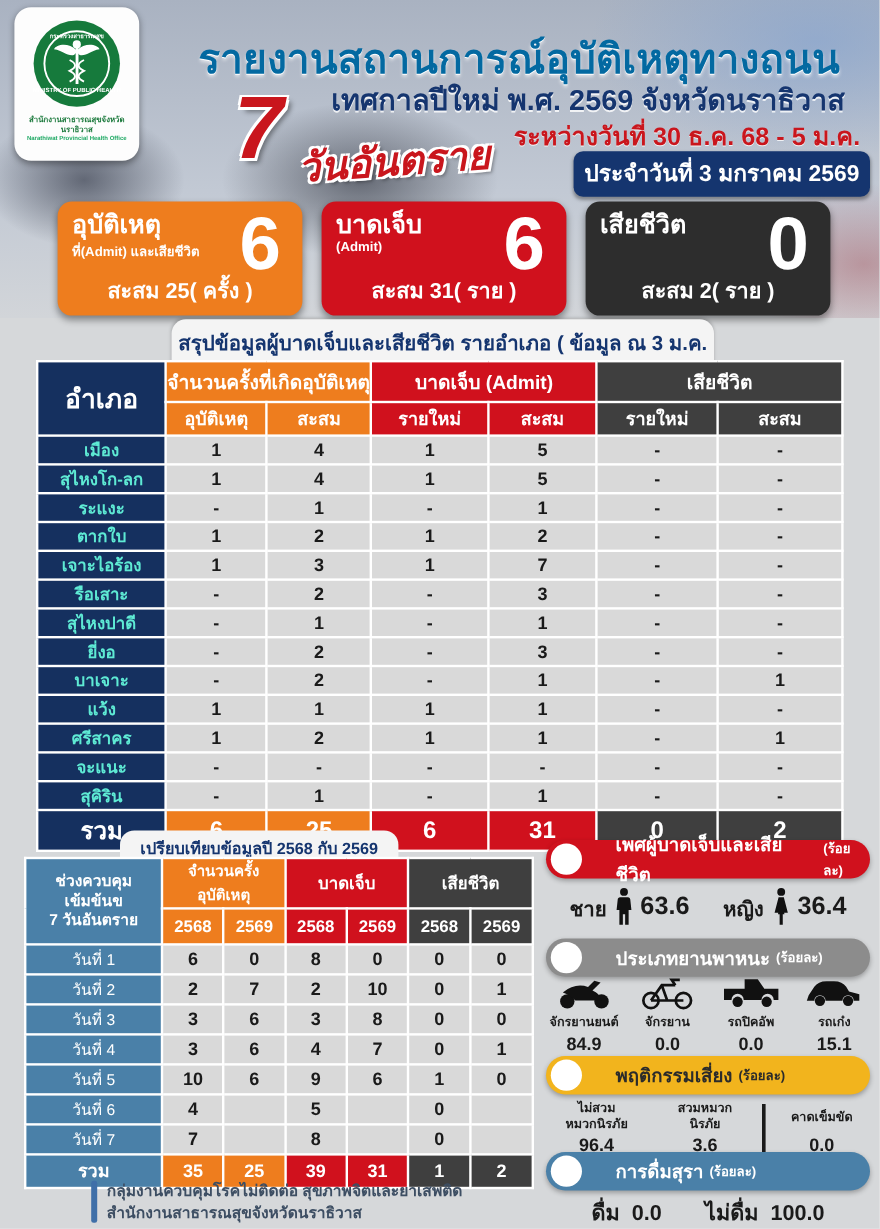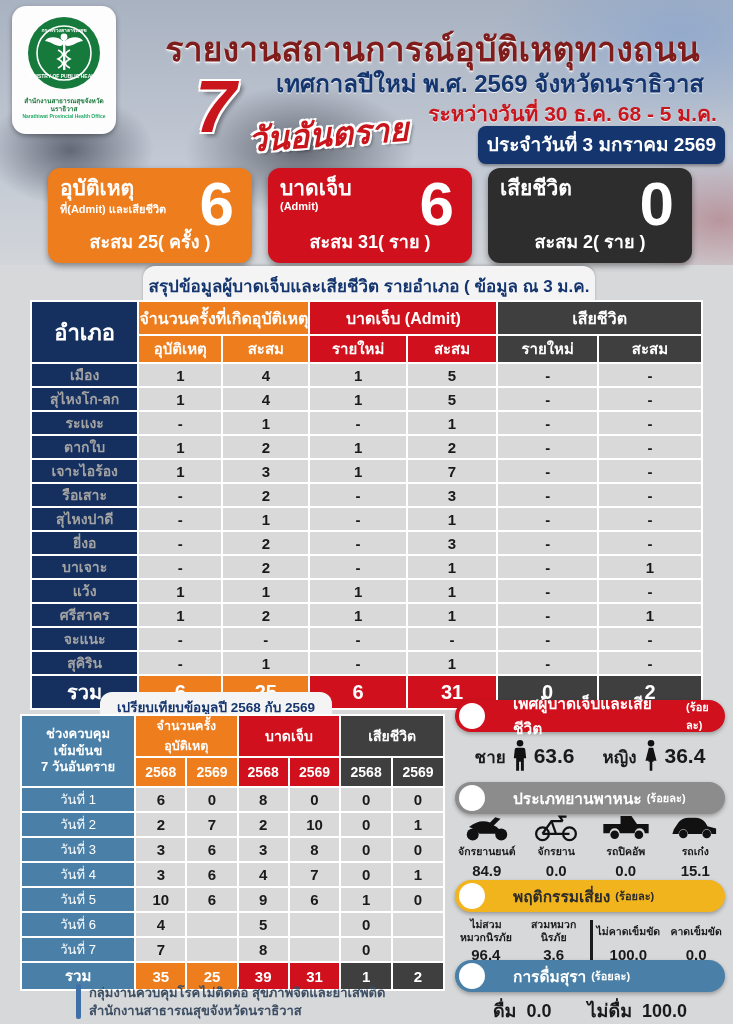--- a/index.html
+++ b/index.html
@@ -22,21 +22,21 @@
     border-radius:14px; box-shadow:0 2px 5px rgba(0,0,0,.35); display:flex; flex-direction:column;
     align-items:center; padding-top:10px; }
   .seal { position:relative; width:74px; height:74px; }
   .seal-arc { position:absolute; width:100%; text-align:center; color:#fff; font-size:5px; font-weight:bold; }
   .seal-arc.top { top:10px; } .seal-arc.bottom { bottom:11px; }
   .office-lines { margin-top:7px; text-align:center; color:#1c7a3d; line-height:1.25; }
   .office-lines .l1 { font-size:6.5px; font-weight:bold; }
   .office-lines .l2 { font-size:5px; font-weight:bold; color:#2a6; }
 
   .title-1 { position:absolute; left:140px; top:22px; width:585px; text-align:center;
-    font-size:34px; font-weight:900; color:#7f1d1d; text-shadow:0 1px 0 #fff,0 2px 3px rgba(255,255,255,.6); }
+    font-size:34px; font-weight:900; color:#0369a1; text-shadow:0 1px 0 #fff,0 2px 3px rgba(255,255,255,.6); }
   .title-2 { position:absolute; left:255px; top:64px; width:470px; text-align:center;
     font-size:24px; font-weight:900; color:#15356f; text-shadow:0 1px 0 rgba(255,255,255,.8); }
   .danger-7 { position:absolute; left:195px; top:70px; font-size:74px; font-weight:900; font-style:italic;
     color:#c9161d; line-height:1;
     text-shadow:-2px -2px 0 #fff,2px -2px 0 #fff,-2px 2px 0 #fff,2px 2px 0 #fff,4px 4px 4px rgba(0,0,0,.4); }
   .danger-label { position:absolute; left:248px; top:108px; font-size:33px; font-weight:900; font-style:italic;
     color:#c9161d; transform:rotate(-4deg);
     text-shadow:-2px -2px 0 #fff,2px -2px 0 #fff,-2px 2px 0 #fff,2px 2px 0 #fff,3px 3px 3px rgba(0,0,0,.35); }
   .period { position:absolute; left:420px; top:97px; width:305px; text-align:center;
     font-size:21px; font-weight:900; color:#c9161d; text-shadow:0 1px 0 rgba(255,255,255,.8); }
@@ -63,21 +63,21 @@
 
   
   table { border-collapse:collapse; }
   .mt { position:absolute; left:30px; top:300px; width:673px; table-layout:fixed; }
   .mt th,.mt td { border:2px solid #fff; text-align:center; vertical-align:middle; }
   .mt .h-district { background:#15305f; color:#fff; font-size:22px; font-weight:900; }
   .mt .g-acc { background:#ee7d1e; color:#fff; font-size:16px; font-weight:900; height:34px; }
   .mt .g-inj { background:#d0111d; color:#fff; font-size:16px; font-weight:900; }
   .mt .g-dead { background:#3f3f3f; color:#fff; font-size:16px; font-weight:900; }
   .mt .sh { font-size:15px; font-weight:900; color:#fff; height:28px; }
-  .mt td.d { background:#15305f; color:#a3a3a3; font-size:14px; font-weight:bold; height:22px; }
+  .mt td.d { background:#15305f; color:#5eead4; font-size:14px; font-weight:bold; height:22px; }
   .mt td.v { background:#d9d9d9; color:#1a1a1a; font-size:15px; font-weight:900; }
   .mt .tot td { height:30px; font-size:20px; font-weight:900; color:#fff; }
   .mt .tot .d { font-size:20px; }
 
   
   .cmp-tab { position:absolute; left:100px; top:692px; width:232px; background:#f4f4f4;
     border-radius:12px 12px 0 0; text-align:center; font-size:13.5px; font-weight:900; color:#15356f;
     padding:4px 0 3px; }
   .ct { position:absolute; left:20px; top:714px; width:425px; table-layout:fixed; }
   .ct th,.ct td { border:2px solid #fff; text-align:center; vertical-align:middle; }
@@ -545,24 +545,20 @@
 หมวกนิรภัย</div>
       <div class="val">96.4</div>
     </div>
     <div class="risk-item">
       <div class="lb">สวมหมวก
 นิรภัย</div>
       <div class="val">3.6</div>
     </div>
     <div class="risk-divider"></div>
     <div class="risk-item">
-      <div class="lb">ไม่คาดเข็มขัด</div>
-      <div class="val">100.0</div>
-    </div>
-    <div class="risk-item">
       <div class="lb">คาดเข็มขัด</div>
       <div class="val">0.0</div>
     </div>
   </div>
 
   <div class="pill pill-alcohol">
     <span class="dot"></span>
     <span>การดื่มสุรา</span>
     <span class="unit">(ร้อยละ)</span>
   </div>

